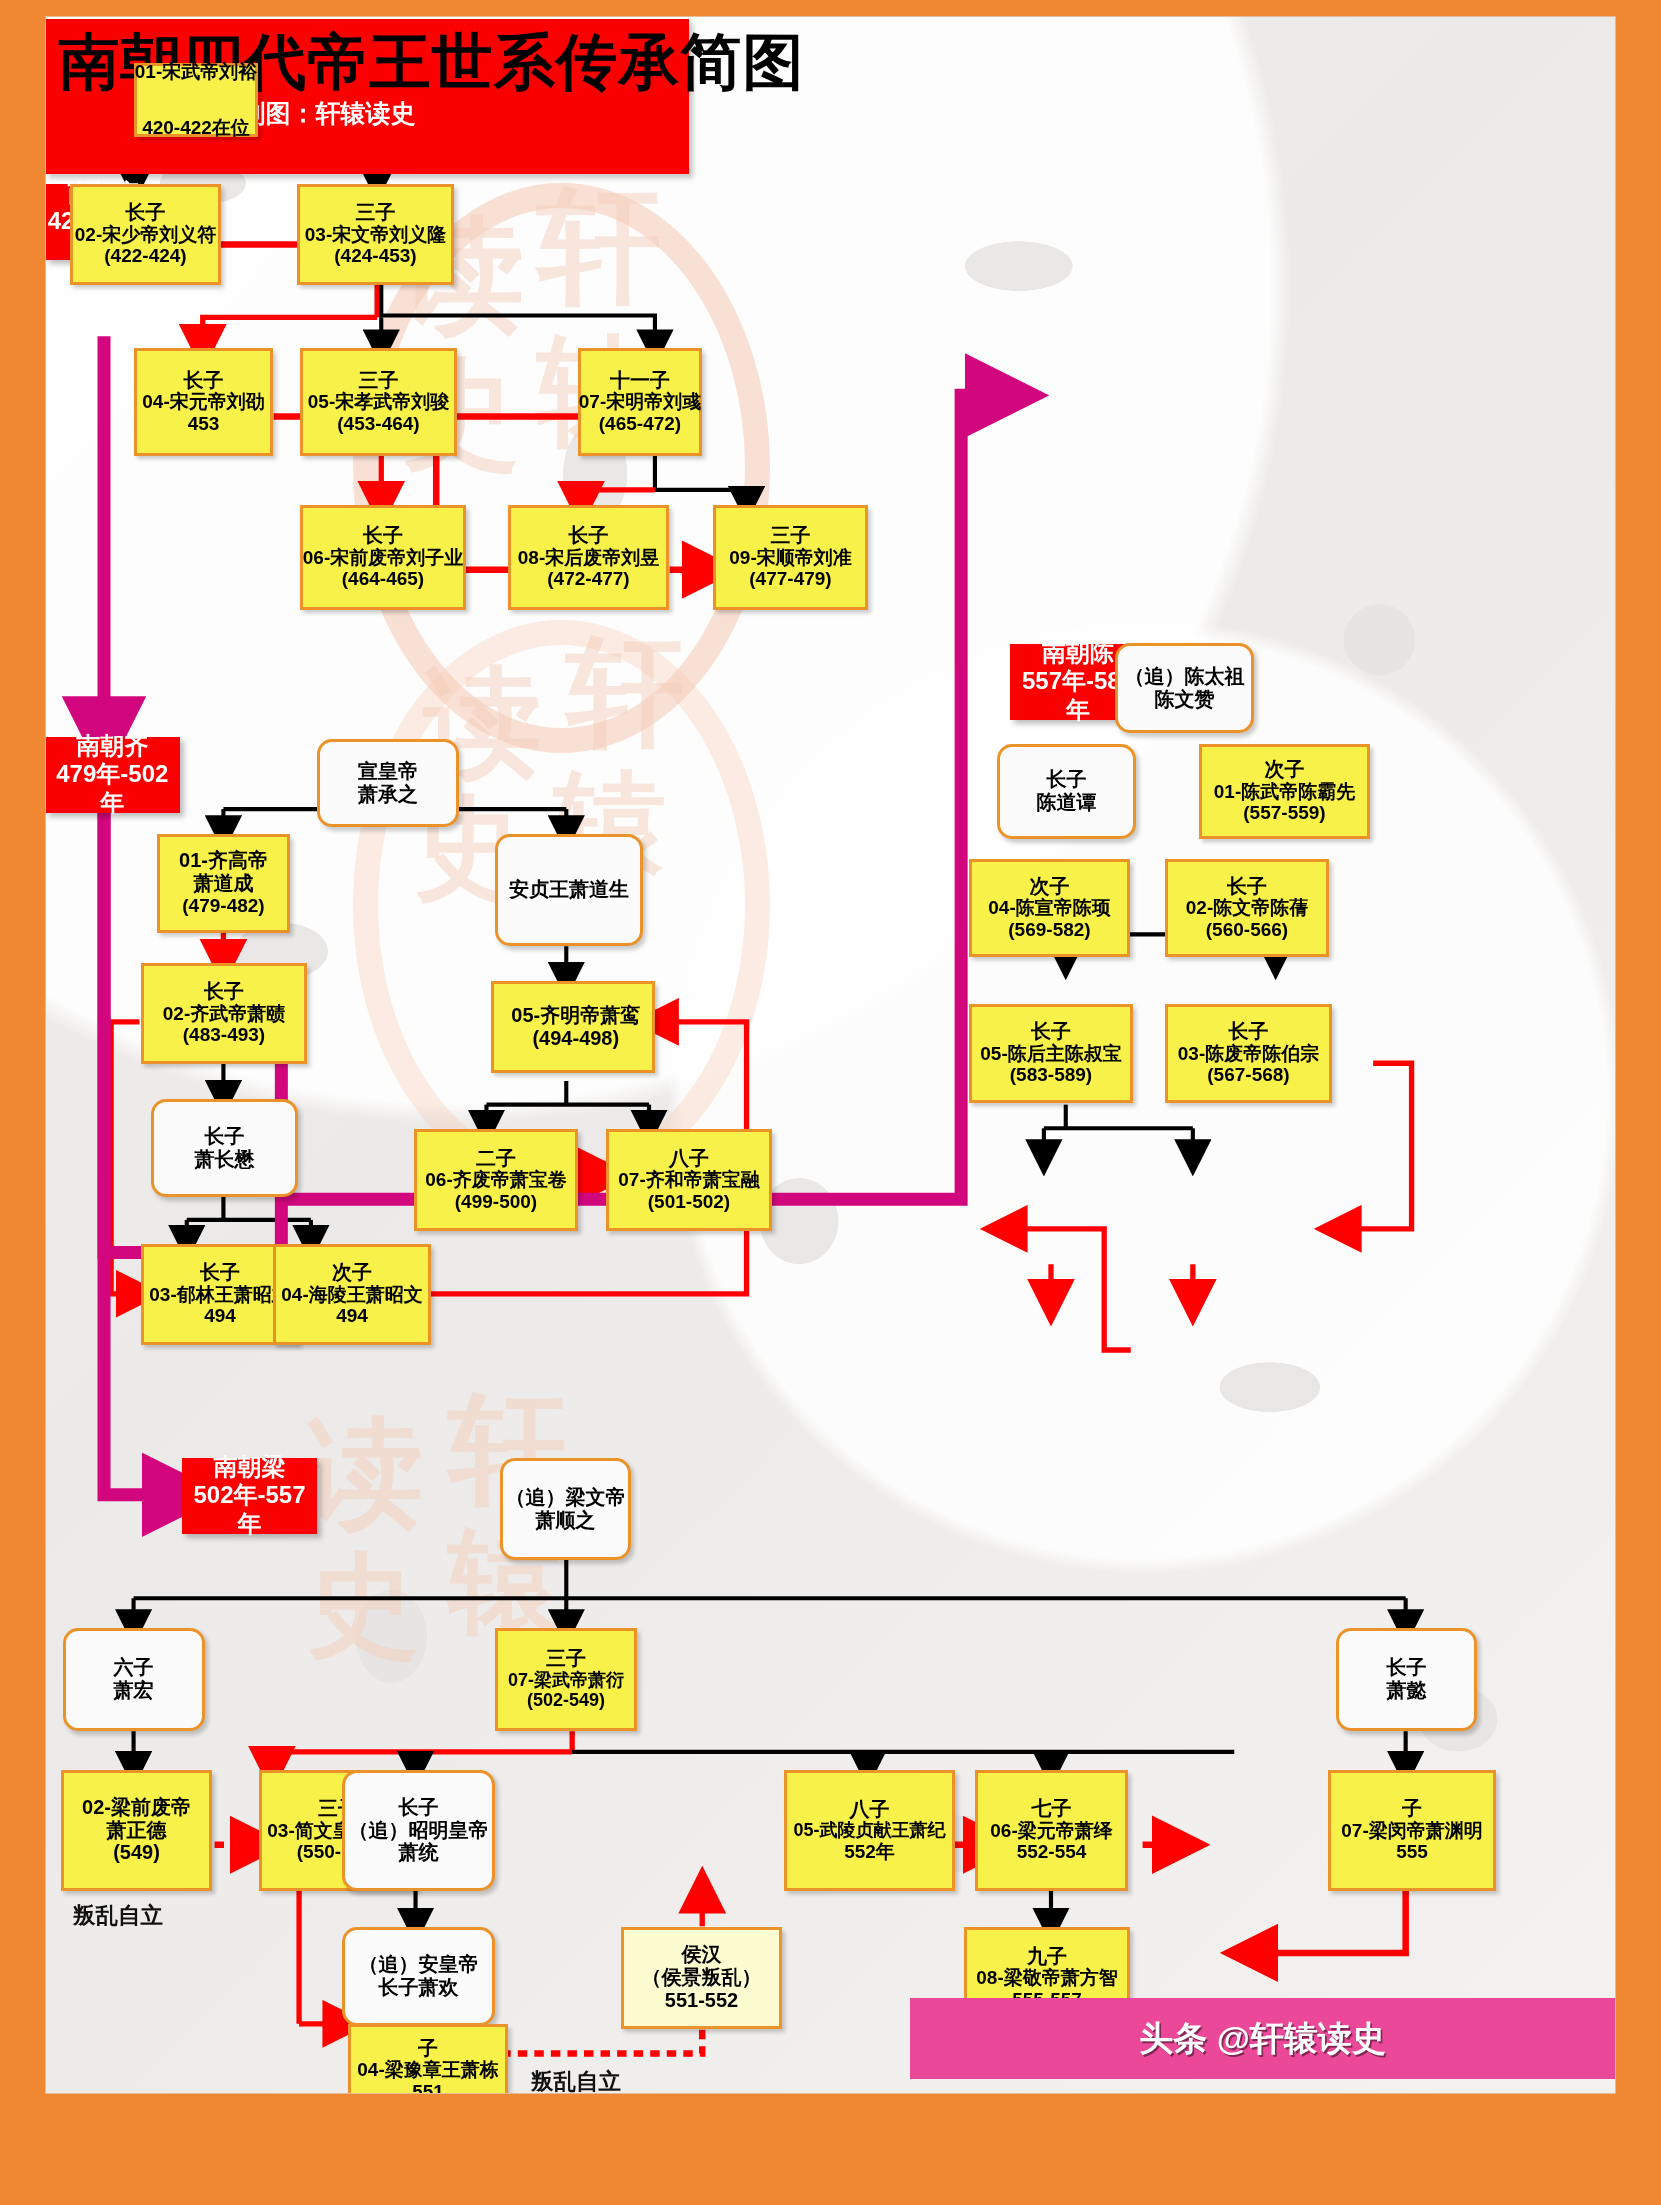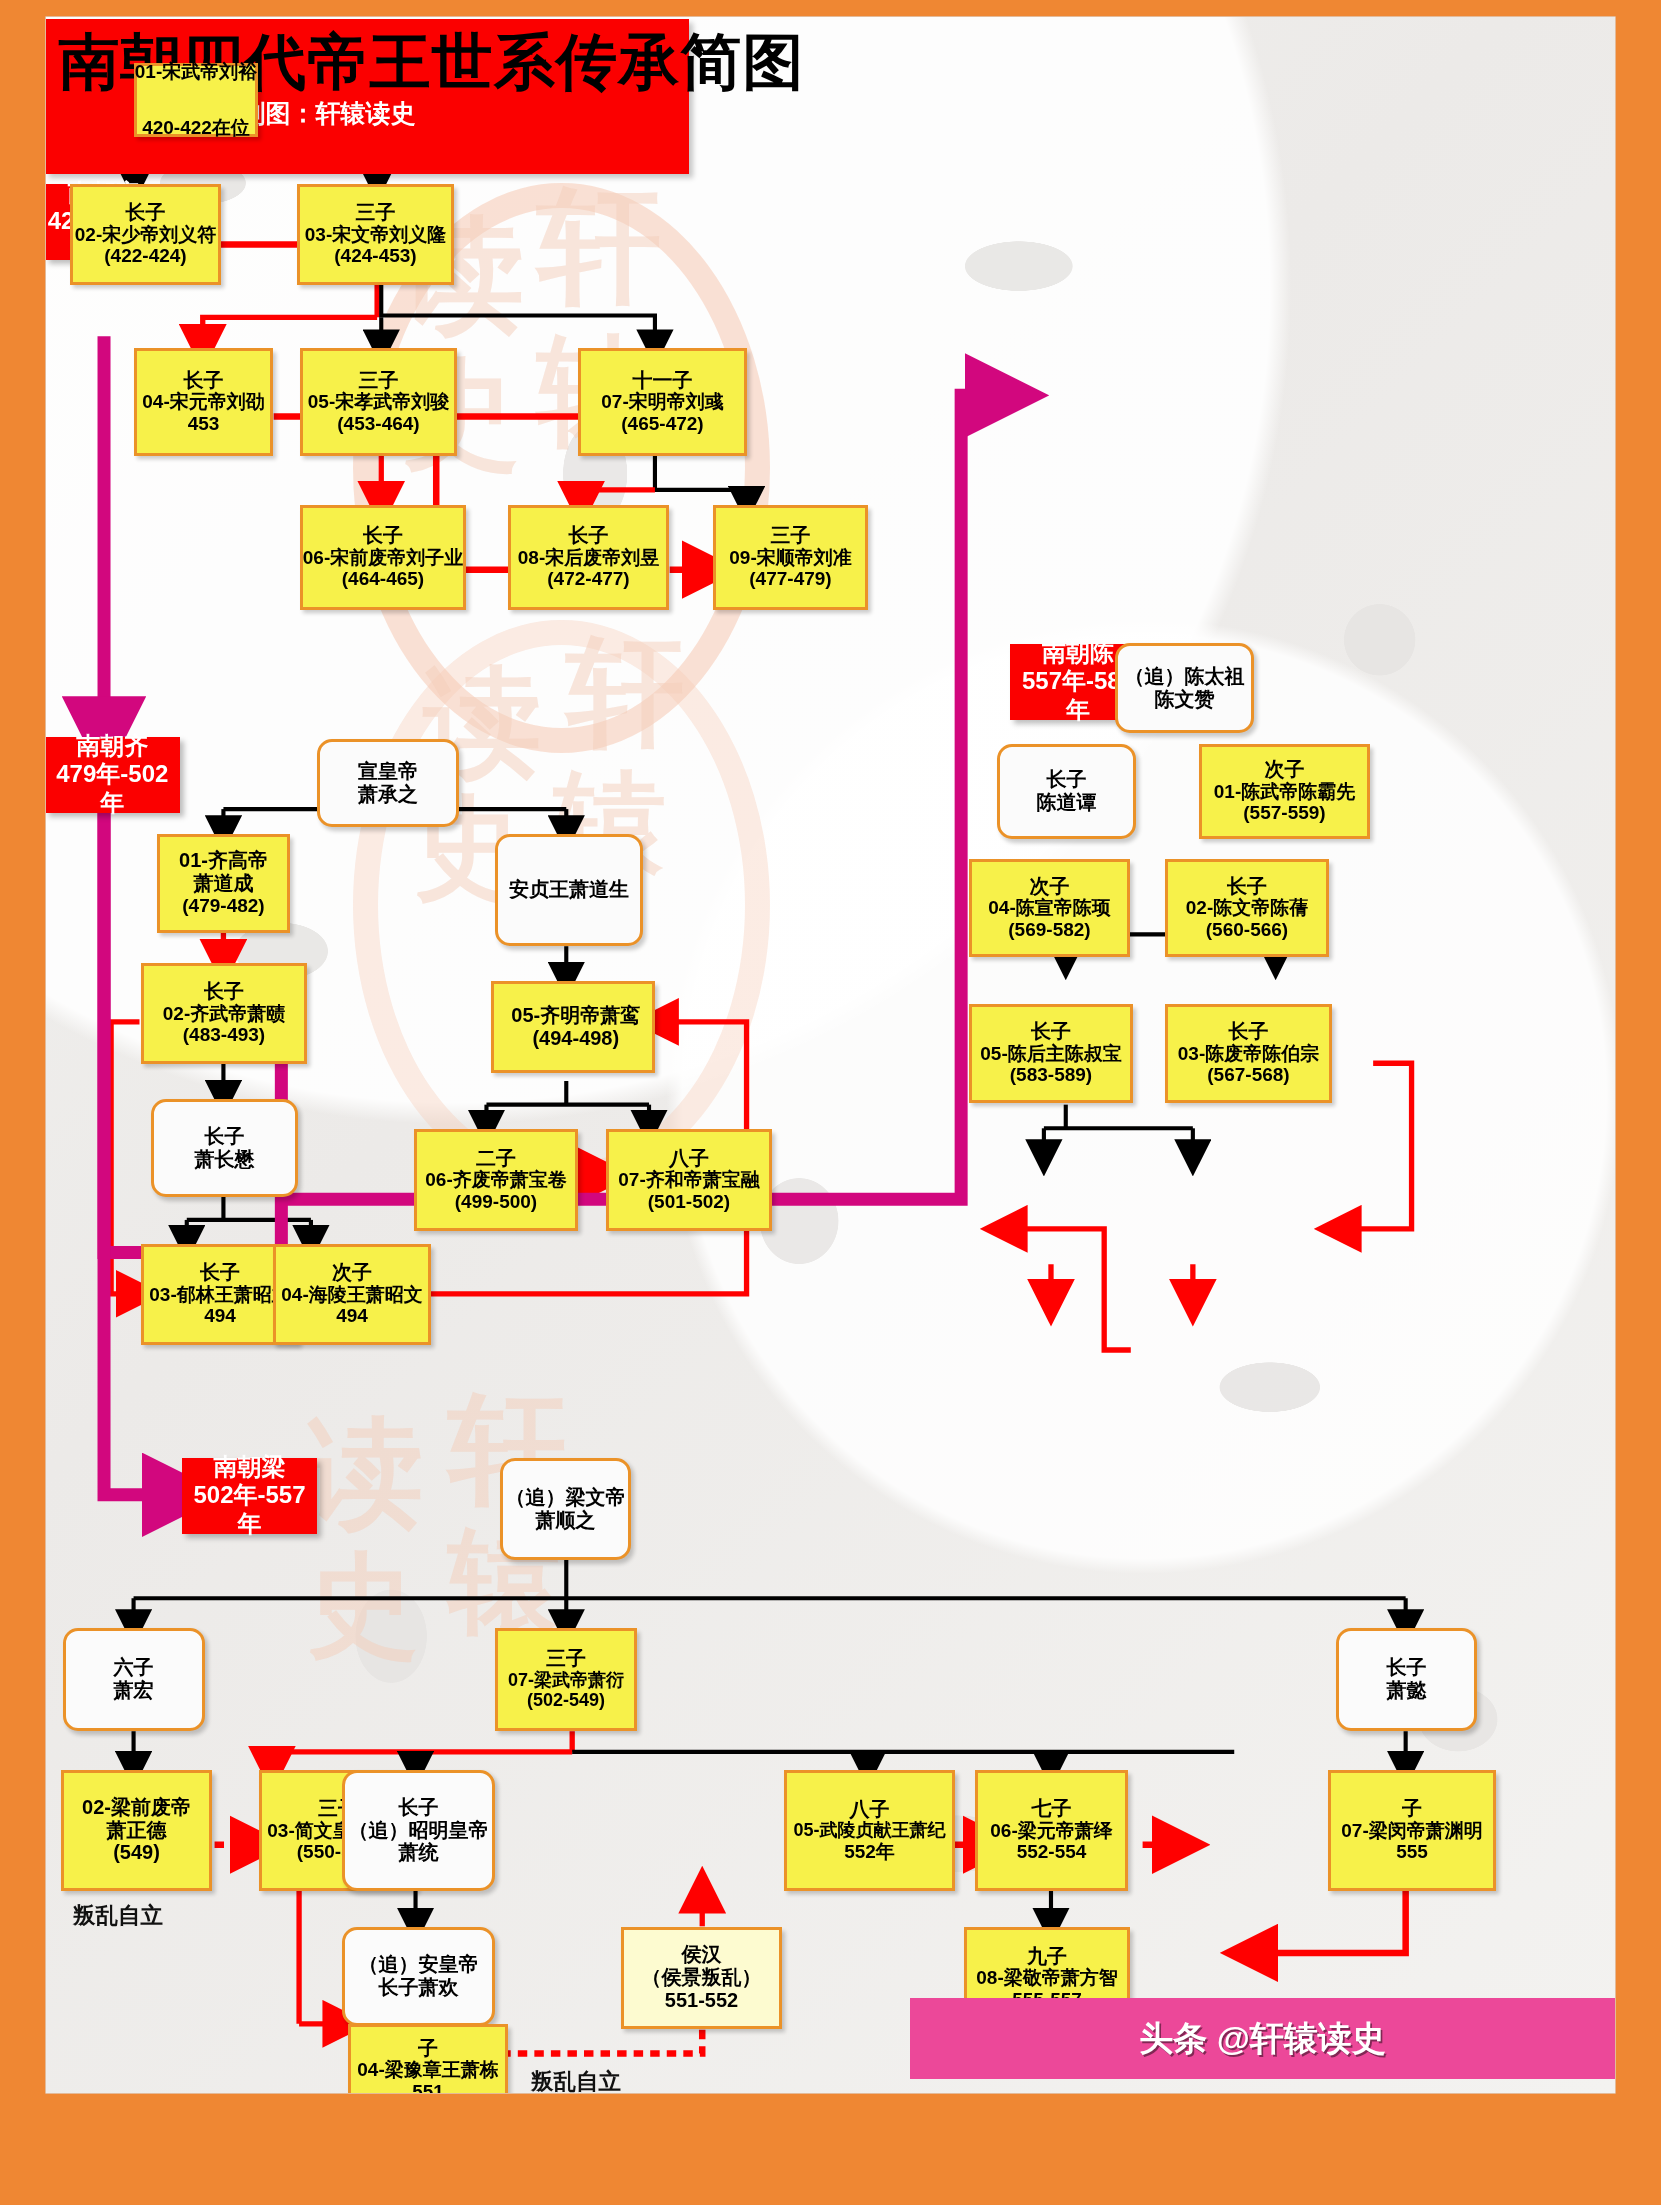--- a/index.html
+++ b/index.html
@@ -302,21 +302,21 @@
     <div class="node yellow" style="left:88px;top:331px;width:139px;height:108px;">
       <span class="l fs34">长子</span>
       <span class="l fs32">04-宋元帝刘劭</span>
       <span class="l fs32">453</span>
     </div>
     <div class="node yellow" style="left:254px;top:331px;width:157px;height:108px;">
       <span class="l fs34">三子</span>
       <span class="l fs32">05-宋孝武帝刘骏</span>
       <span class="l fs32">(453-464)</span>
     </div>
-    <div class="node yellow" style="left:532px;top:331px;width:169px;height:108px;">
+    <div class="node yellow" style="left:532px;top:331px;width:124px;height:108px;">
       <span class="l fs34">十一子</span>
       <span class="l fs32">07-宋明帝刘彧</span>
       <span class="l fs32">(465-472)</span>
     </div>
     <div class="node yellow" style="left:254px;top:488px;width:166px;height:105px;">
       <span class="l fs34">长子</span>
       <span class="l fs32">06-宋前废帝刘子业</span>
       <span class="l fs32">(464-465)</span>
     </div>
     <div class="node yellow" style="left:462px;top:488px;width:161px;height:105px;">

